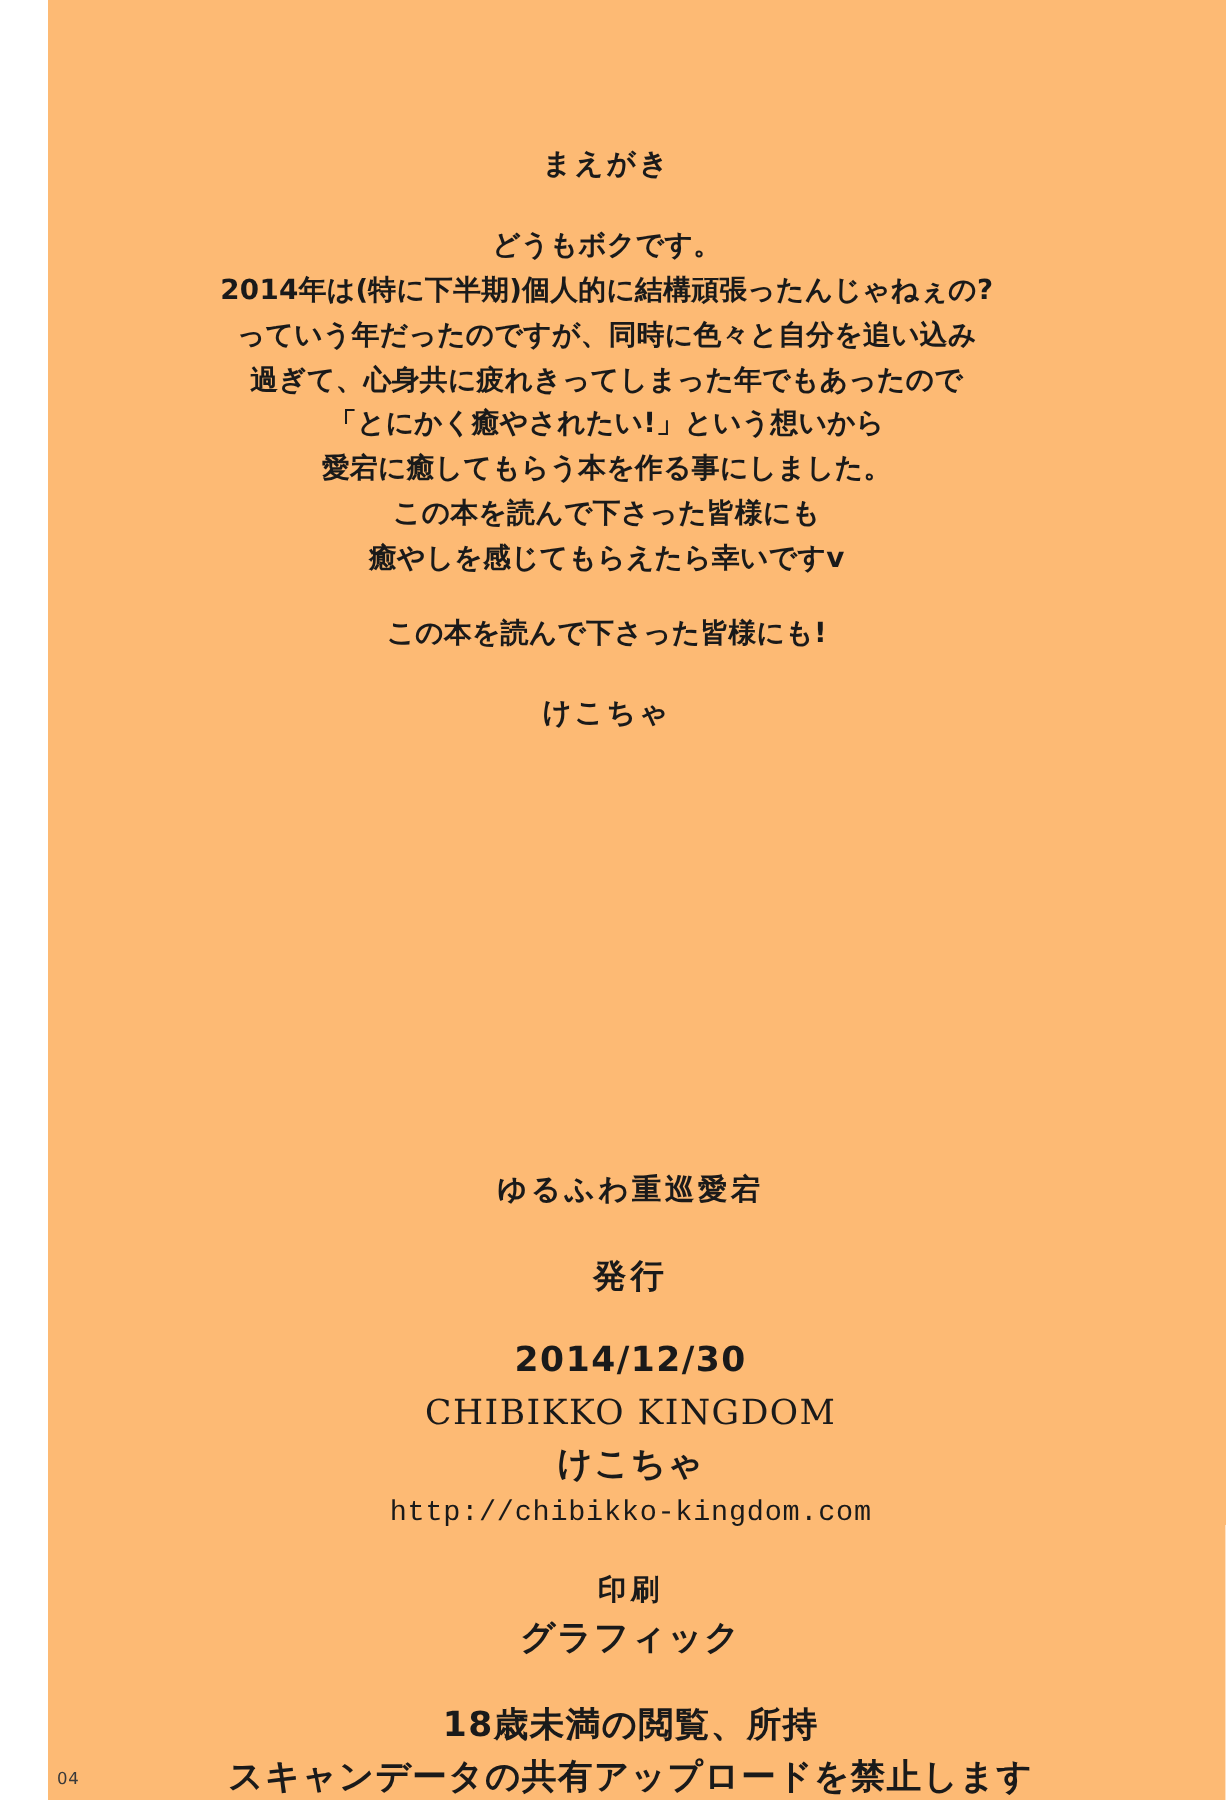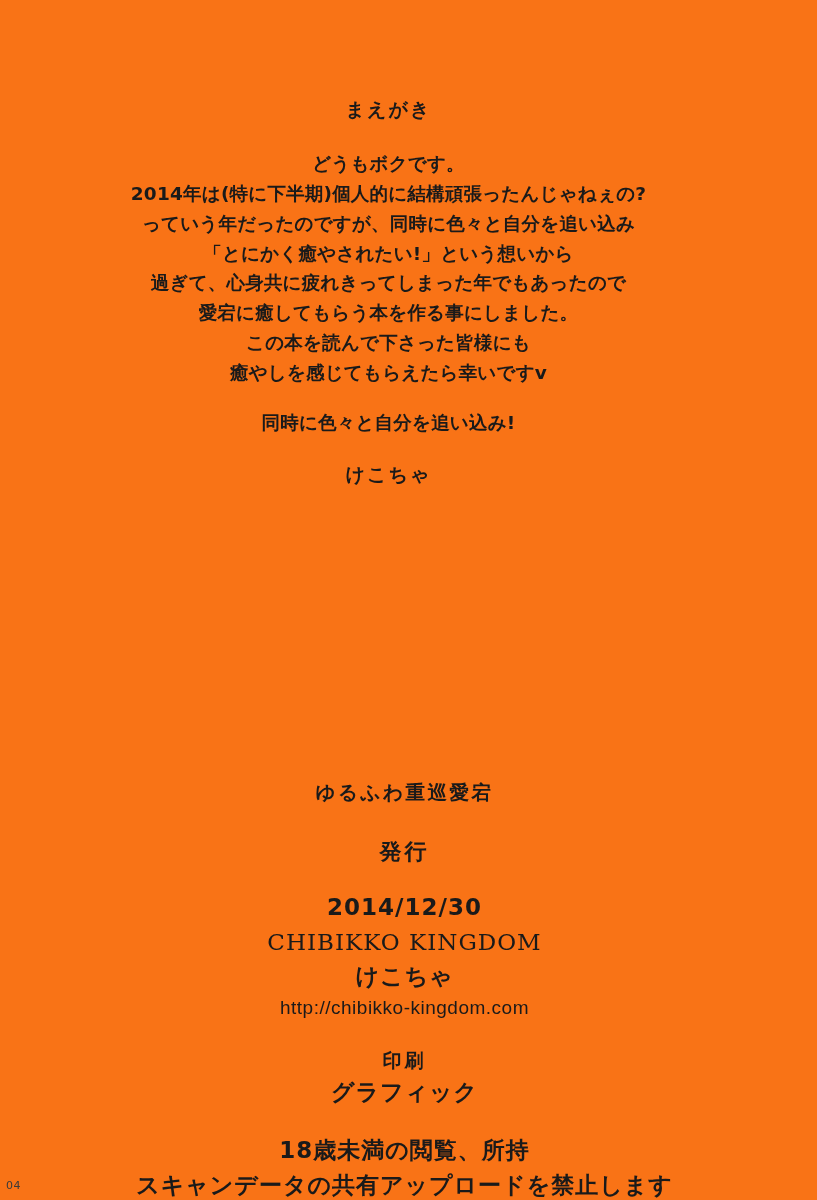--- a/index.html
+++ b/index.html
@@ -11,21 +11,22 @@
     width: 817px;
     height: 1200px;
     position: relative;
     font-family: "DejaVu Sans", sans-serif;
     color: #1a1a1a;
     overflow: hidden;
   }
   .page {
     position: absolute;
     inset: 0;
-    background: #f97316;
+    background: #fdba74;
+    margin-left: 32px;
   }
 
   
   .afterword {
     position: absolute;
     top: 96px;
     left: 0;
     width: 100%;
     text-align: center;
     padding-right: 40px;
@@ -78,21 +79,21 @@
     font-size: 19.5px;
     letter-spacing: 2.5px;
     margin-bottom: 28px;
   }
   .colophon .issue-label {
     font-size: 22px;
     letter-spacing: 3px;
     margin-bottom: 22px;
   }
   .colophon .mono {
-    font-family: Liberation Sans, sans-serif;
+    font-family: Liberation Mono, monospace;
     font-weight: normal;
     font-size: 19px;
     letter-spacing: 0.5px;
     text-align: center;
   }
   .colophon .serif-name {
     font-family: "DejaVu Serif", serif;
     font-weight: normal;
     font-size: 23px;
     letter-spacing: 1px;
@@ -120,27 +121,27 @@
 <body>
 
 <div class="page">
 
   <section class="afterword">
     <div class="afterword-title">まえがき</div>
     <div class="afterword-body">
       <p>どうもボクです。</p>
       <p>2014年は(特に下半期)個人的に結構頑張ったんじゃねぇの?</p>
       <p>っていう年だったのですが、同時に色々と自分を追い込み</p>
+      <p>過ぎて、心身共に疲れきってしまった年でもあったので</p>
       <p>「とにかく癒やされたい!」という想いから</p>
-      <p>過ぎて、心身共に疲れきってしまった年でもあったので</p>
       <p>愛宕に癒してもらう本を作る事にしました。</p>
       <p>この本を読んで下さった皆様にも</p>
       <p>癒やしを感じてもらえたら幸いですv</p>
       <div class="gap"></div>
-      <p>同時に色々と自分を追い込み!</p>
+      <p>この本を読んで下さった皆様にも!</p>
     </div>
     <div class="afterword-sign">けこちゃ</div>
   </section>
 
   <section class="colophon">
     <div class="line book-title">ゆるふわ重巡愛宕</div>
     <div class="line issue-label">発行</div>
     <div class="line">2014/12/30</div>
     <div class="line serif-name">CHIBIKKO KINGDOM</div>
     <div class="line">けこちゃ</div>

